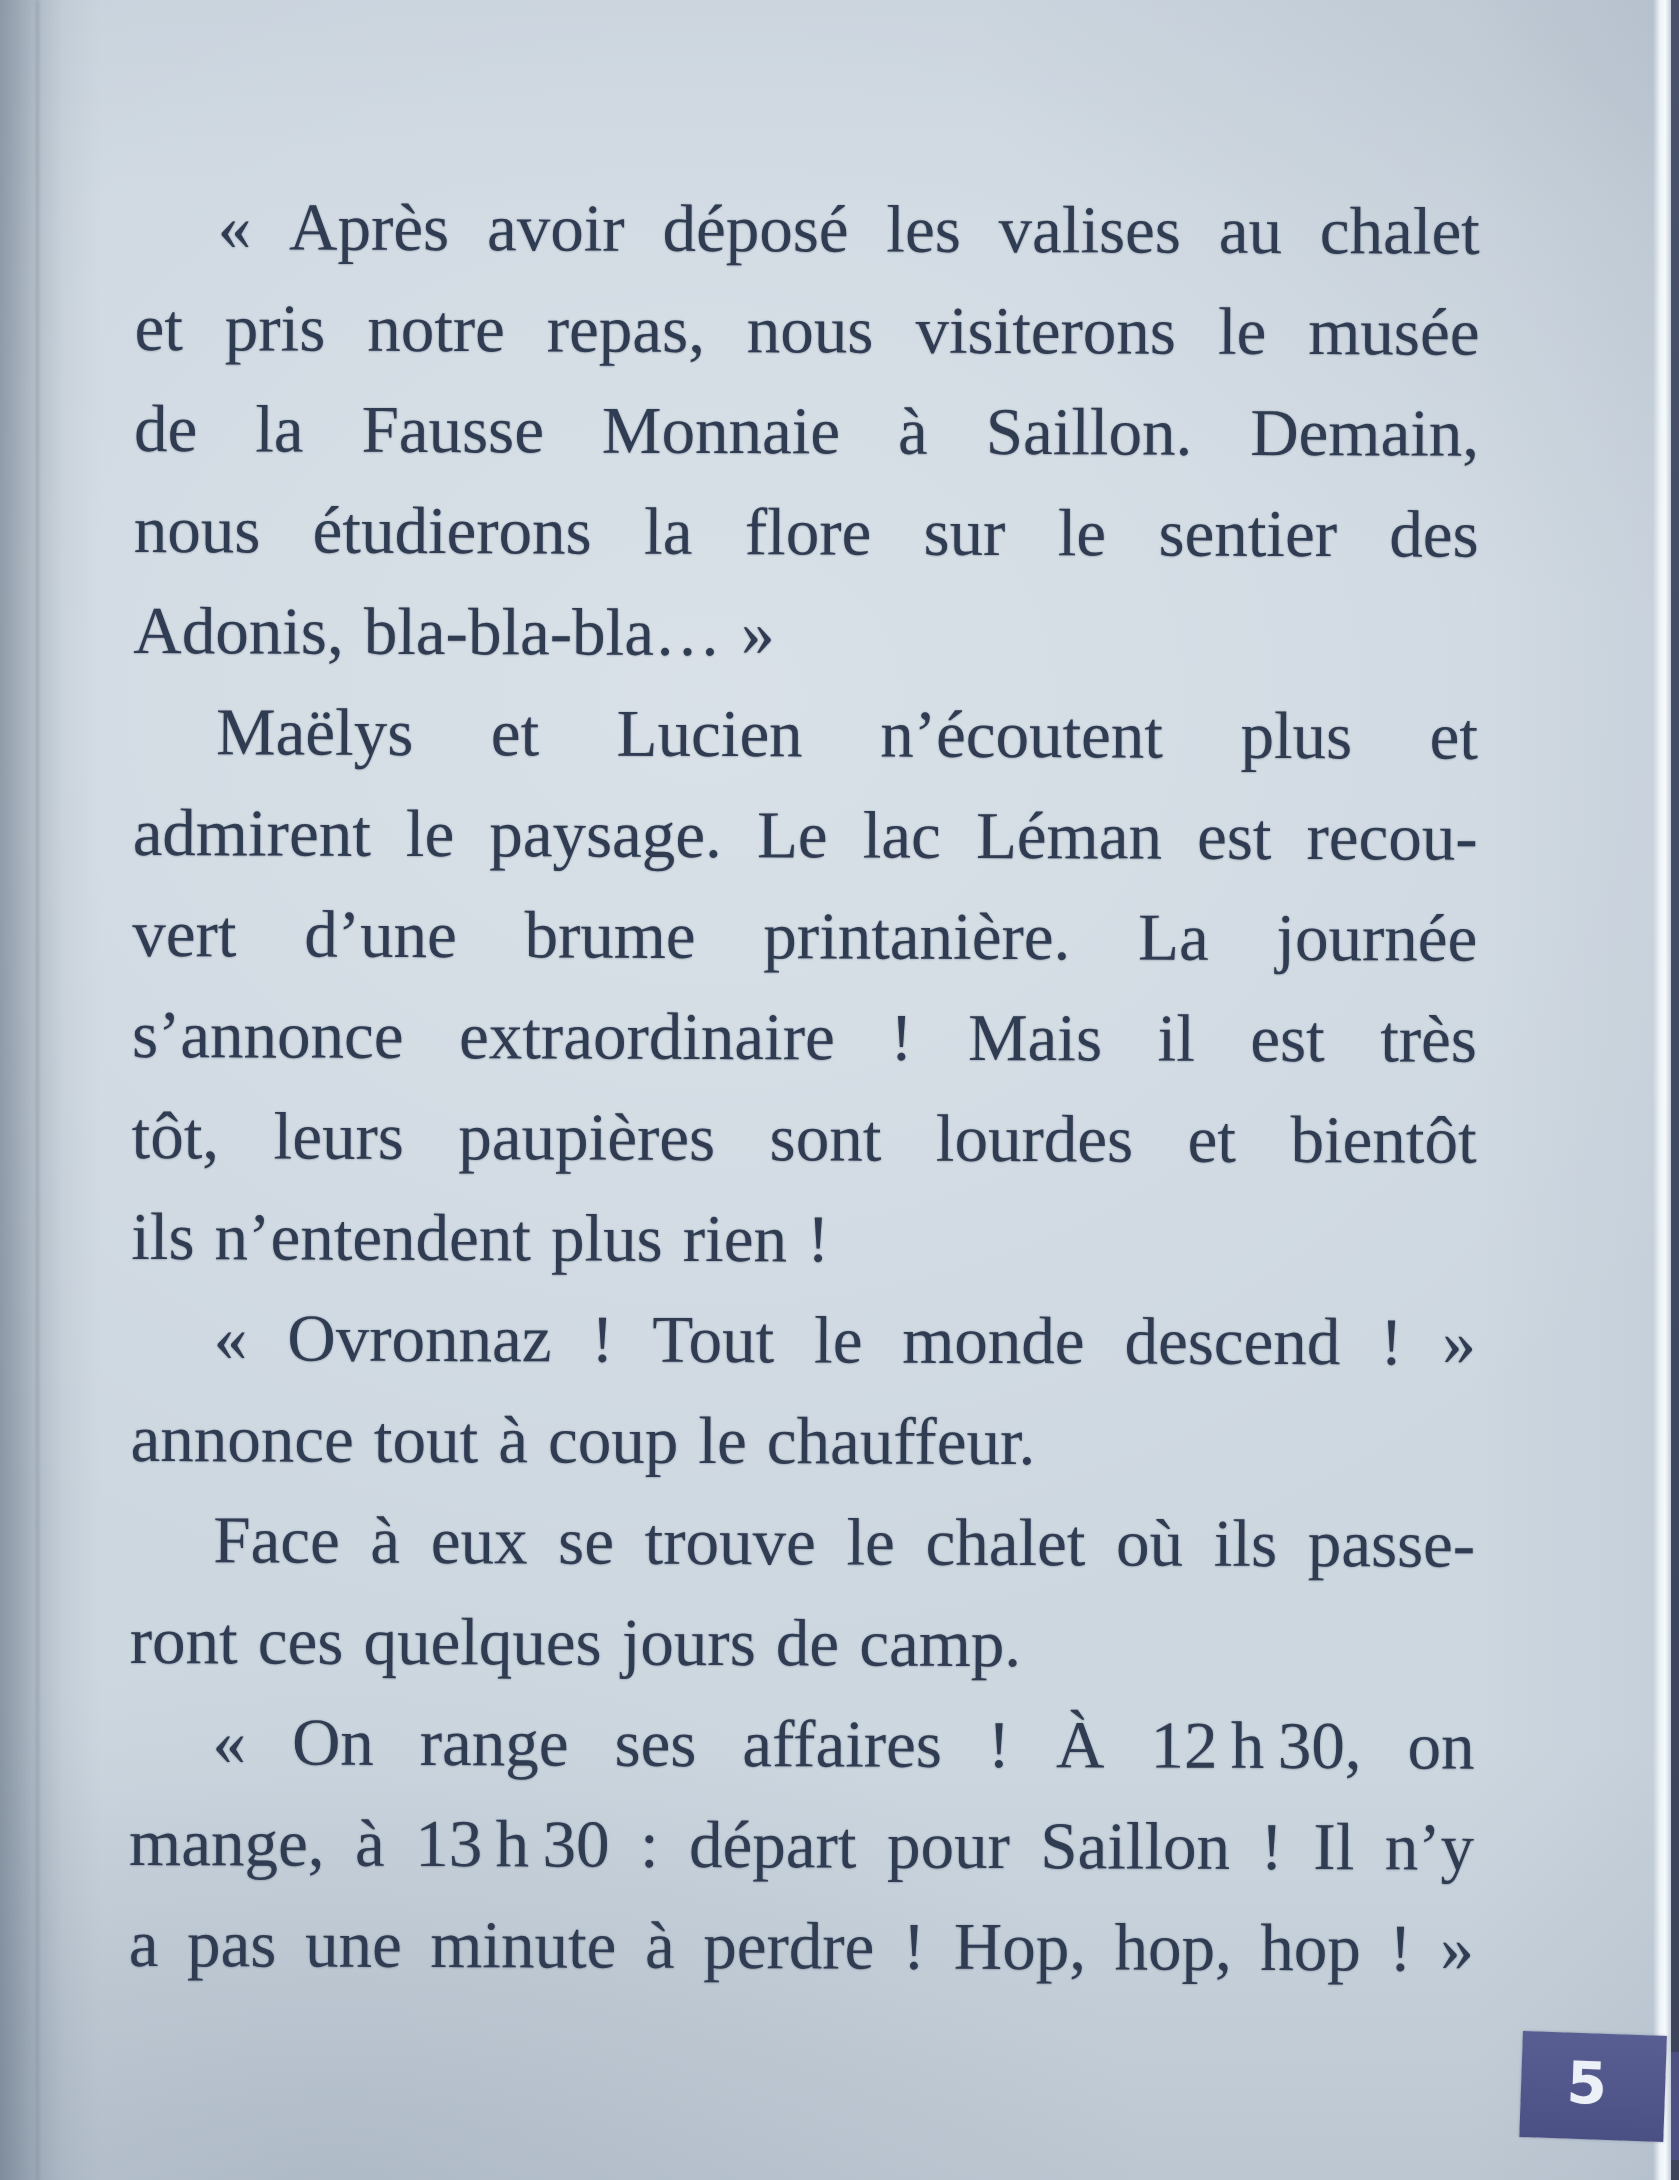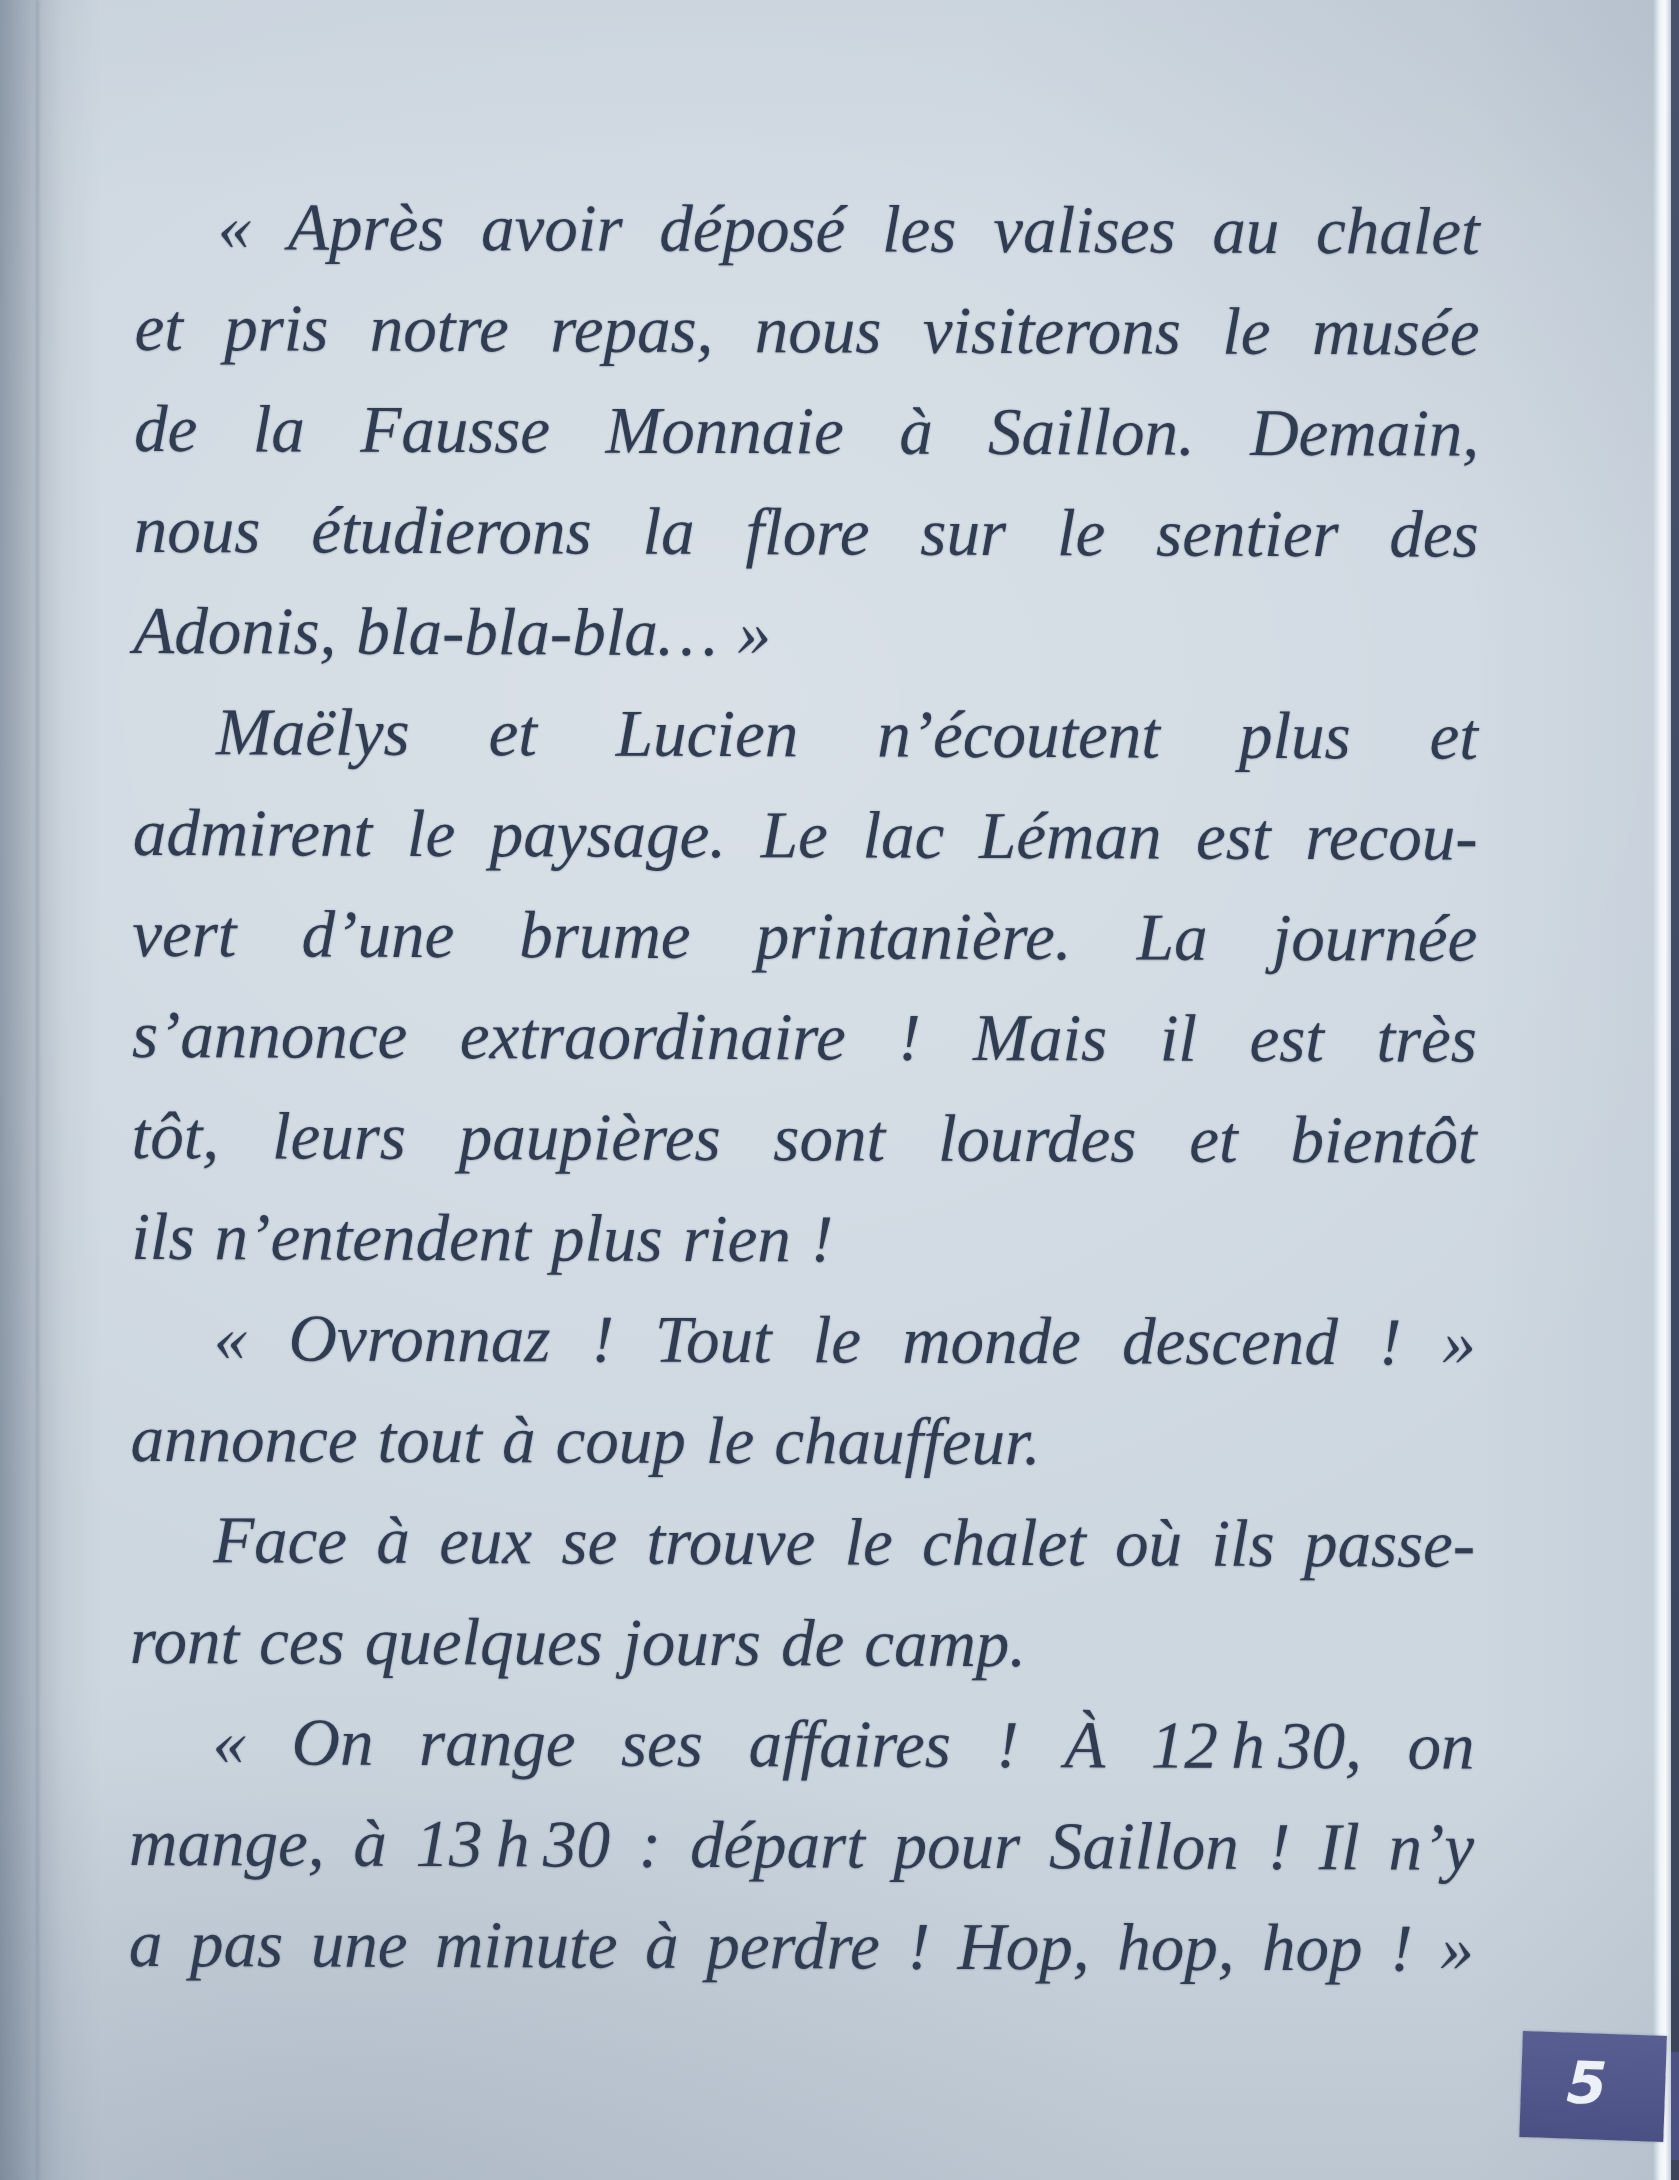--- a/index.html
+++ b/index.html
@@ -23,21 +23,20 @@
     position: absolute;
     top: 0; left: 0; bottom: 0;
     width: 1671px;
     background-color: #cdd7e0;
     background-image:
       radial-gradient(ellipse 120% 75% at 42% 32%, rgba(255,255,255,0.25), rgba(255,255,255,0) 60%),
       radial-gradient(ellipse 60% 40% at 100% 0%, rgba(96,110,132,0.12), rgba(96,110,132,0) 70%),
       radial-gradient(ellipse 70% 35% at 20% 100%, rgba(96,110,132,0.14), rgba(96,110,132,0) 70%),
       linear-gradient(180deg, rgba(170,183,198,0.15) 0%, rgba(0,0,0,0) 10%, rgba(0,0,0,0) 80%, rgba(110,125,145,0.18) 100%),
       linear-gradient(90deg, rgba(80,95,115,0.30) 0%, rgba(80,95,115,0.12) 2.5%, rgba(0,0,0,0) 6%, rgba(0,0,0,0) 88%, rgba(160,172,188,0.18) 100%);
-    font-style: italic;
   }
 
   
   .gutter-shadow {
     position: absolute;
     top: 0; bottom: 0; left: 0;
     width: 63px;
     background: linear-gradient(90deg, rgba(62,78,98,0.28), rgba(62,78,98,0.10) 55%, rgba(62,78,98,0) 100%);
   }
   .gutter-crease {

